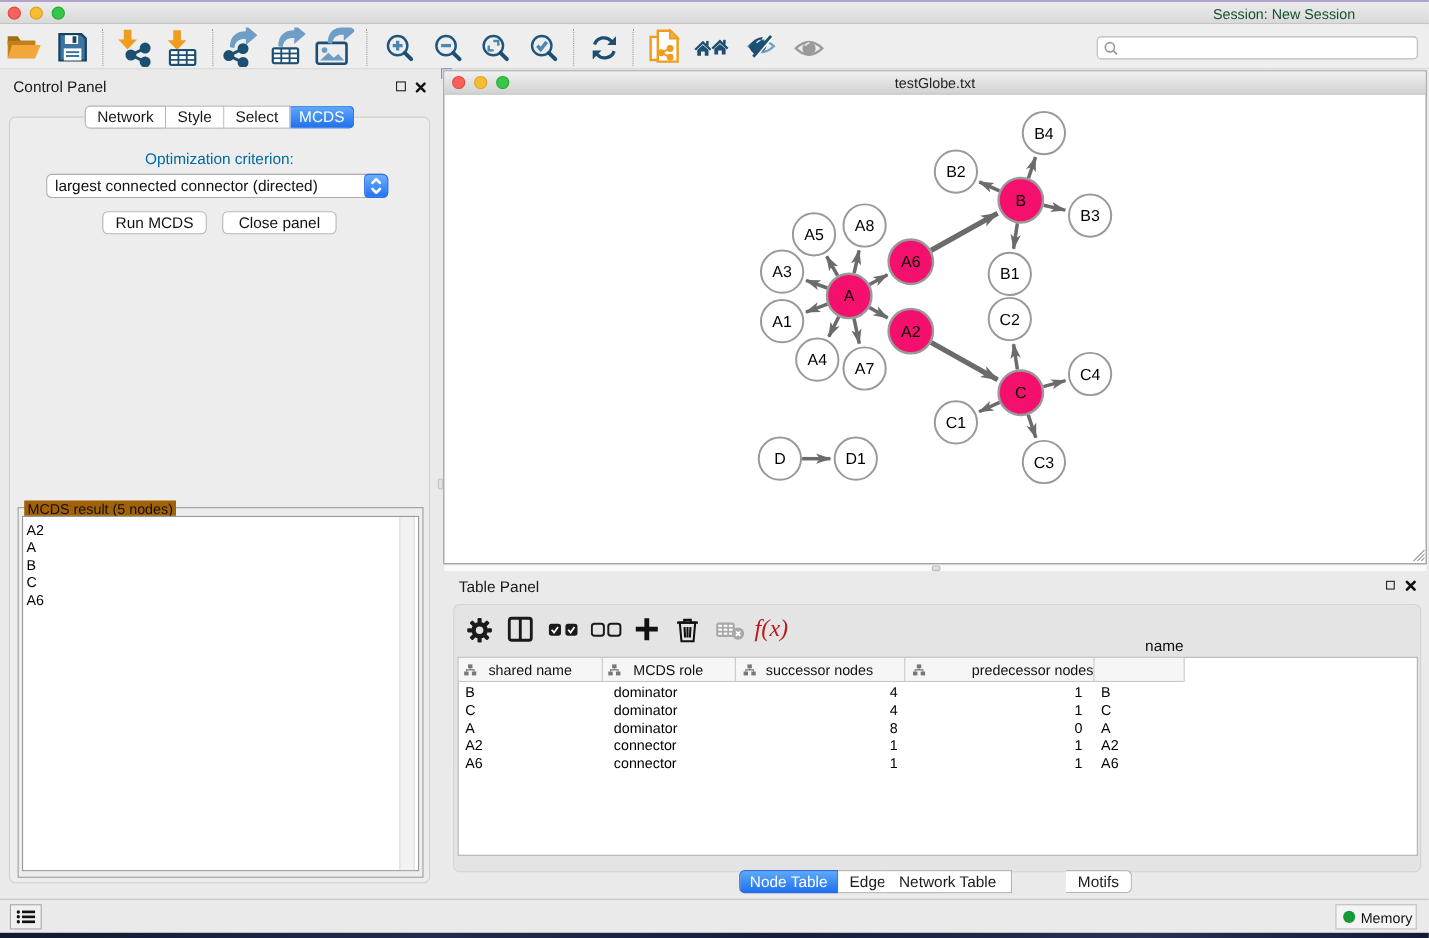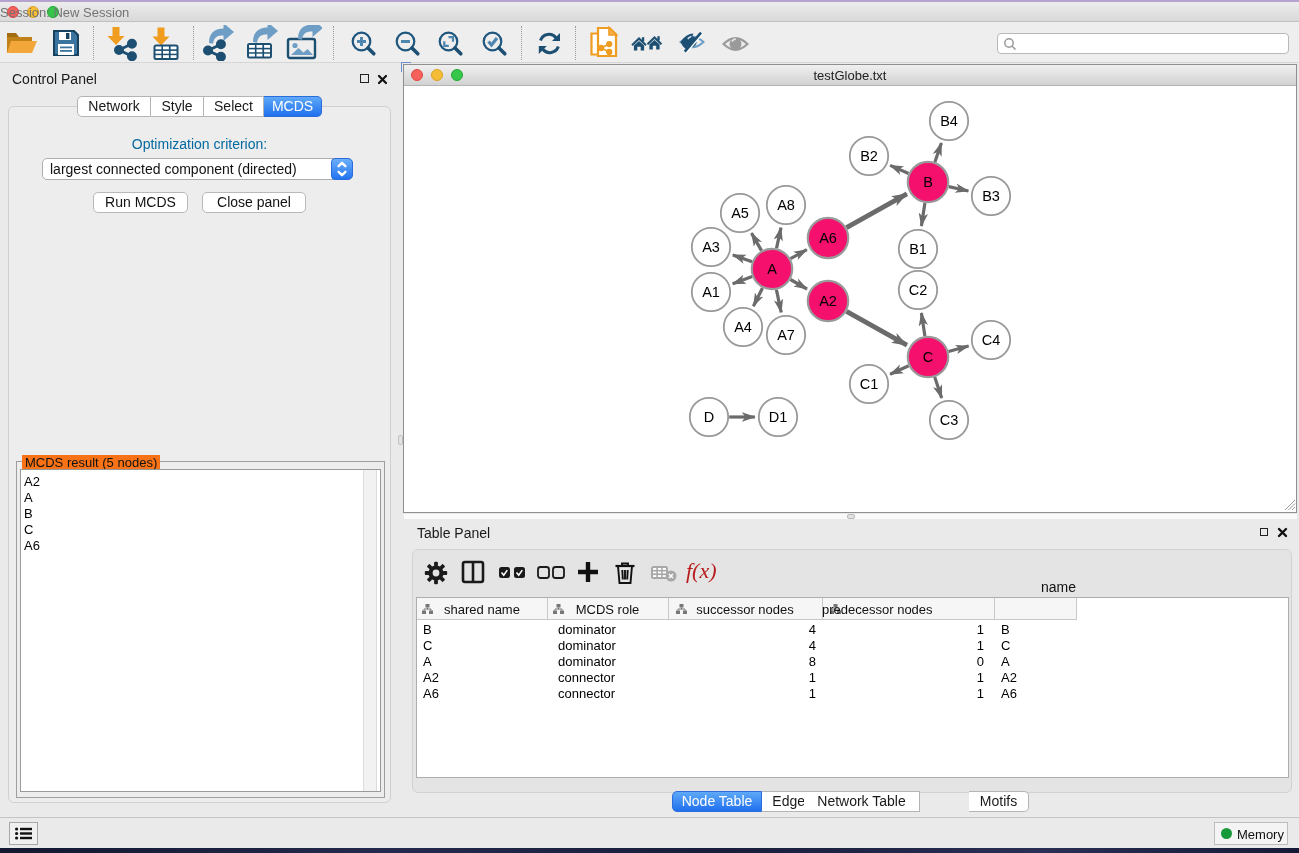--- a/index.html
+++ b/index.html
@@ -9,21 +9,21 @@
 .tabsel{background:linear-gradient(#5ea9f8,#2070ee);color:#fff;border-color:#2b6ddc}
 .btn{position:absolute;background:#fff;border:1px solid #b9b9b9;border-radius:5px;
  font-size:14px;text-align:center;color:#111}
 </style></head><body>
 
 <div class="abs" style="left:0;top:0;width:1299px;height:2px;background:#b3a3cd"></div>
 <div class="abs" style="left:0;top:2px;width:1299px;height:20px;background:linear-gradient(#ececec,#d9d9d9);border-bottom:1px solid #c0c0c0"></div>
 <div class="abs" style="left:7px;top:6px;width:12px;height:12px;border-radius:50%;background:#f7615c;border:0.5px solid #e14942"></div>
 <div class="abs" style="left:27px;top:6px;width:12px;height:12px;border-radius:50%;background:#f5bd35;border:0.5px solid #dfa023"></div>
 <div class="abs" style="left:47px;top:6px;width:12px;height:12px;border-radius:50%;background:#35c64a;border:0.5px solid #22a935"></div>
-<div class="abs" style="left:0;top:5px;width:1232px;text-align:left;font-size:13px;color:#737373">Session: New Session</div>
+<div class="abs" style="left:0;top:5px;width:1232px;text-align:right;font-size:13px;color:#14532d">Session: New Session</div>
 <div class="abs" style="left:0;top:22px;width:1299px;height:41px;background:#eeeeee;border-bottom:1px solid #d6d6d6"></div>
 <div class="abs" style="left:93px;top:26px;width:0;height:34px;border-left:1px dotted #9a9a9a"></div>
 <div class="abs" style="left:193px;top:26px;width:0;height:34px;border-left:1px dotted #9a9a9a"></div>
 <div class="abs" style="left:333px;top:26px;width:0;height:34px;border-left:1px dotted #9a9a9a"></div>
 <div class="abs" style="left:521px;top:26px;width:0;height:34px;border-left:1px dotted #9a9a9a"></div>
 <div class="abs" style="left:575px;top:26px;width:0;height:34px;border-left:1px dotted #9a9a9a"></div>
 <svg style="position:absolute;left:4px;top:27px" width="34" height="32" viewBox="0 0 34 32">
     <path d="M3 6 h9 l3 4 h13 v4 h-25 z" fill="#a26c10"></path>
     <path d="M3 10 h25 v16 h-25 z" fill="#c08119"></path>
     <path d="M7 14 h26 l-5 12 h-25 z" fill="#f3a73a"></path>
@@ -163,30 +163,30 @@
 <svg class="abs" style="left:377px;top:74px" width="11" height="11" viewBox="0 0 11 11">
     <path d="M2 2 L9 9 M9 2 L2 9" stroke="#111" stroke-width="2.2" stroke-linecap="round"></path>
   </svg>
 <div class="abs" style="left:8px;top:106px;width:383px;height:697px;background:#ededed;border:1px solid #d0d0d0;border-radius:6px"></div>
 <div class="tab" style="left:77px;top:96px;width:74px;border-radius:5px 0 0 5px">Network</div>
 <div class="tab" style="left:151px;top:96px;width:53px;border-left:none">Style</div>
 <div class="tab" style="left:204px;top:96px;width:60px;border-left:none">Select</div>
 <div class="tab tabsel" style="left:264px;top:96px;width:58px;border-left:none;border-radius:0 5px 5px 0">MCDS</div>
 <div class="abs" style="left:0px;top:136px;width:399px;text-align:center;font-size:14px;color:#0369a1">Optimization criterion:</div>
 <div class="abs" style="left:42px;top:158px;width:311px;height:22px;background:#fff;border:1px solid #adadad;border-radius:5px"></div>
-<div class="abs" style="left:50px;top:161px;font-size:14px;color:#111">largest connected component (directed)</div>
+<div class="abs" style="left:50px;top:161px;font-size:14px;color:#111">largest connected connector (directed)</div>
 <div class="abs" style="left:331px;top:158px;width:22px;height:22px;border-radius:4px 5px 5px 4px;background:linear-gradient(#6cb0fb,#2273f0);border:1px solid #2b6ddc">
 <svg width="20" height="20" viewBox="0 0 20 20">
       <path d="M6.6 7.2 L10 3.8 L13.4 7.2 M6.6 12.8 L10 16.2 L13.4 12.8" fill="none" stroke="#fff" stroke-width="2.4" stroke-linecap="round" stroke-linejoin="round"></path>
     </svg></div>
 <div class="btn" style="left:93px;top:192px;width:95px;height:21px;line-height:19px">Run MCDS</div>
 <div class="btn" style="left:202px;top:192px;width:104px;height:21px;line-height:19px">Close panel</div>
 
 <div class="abs" style="left:16px;top:461px;width:369px;height:337px;border:1px solid #9e9e9e"></div>
-<div class="abs" style="left:22px;top:455px;background:#f97316;padding:0 3px;font-size:13px;color:#111">MCDS result (5 nodes)</div>
+<div class="abs" style="left:22px;top:455px;background:#a16207;padding:0 3px;font-size:13px;color:#111">MCDS result (5 nodes)</div>
 <div class="abs" style="left:20px;top:469px;width:361px;height:323px;background:#fff;border:1px solid #999"></div>
 <div class="abs" style="left:363px;top:470px;width:14px;height:321px;background:#f2f2f2;border-left:1px solid #dcdcdc;border-right:1px solid #dcdcdc"></div>
 <div class="abs" style="left:24px;top:474px;font-size:13px;line-height:16px;color:#000">A2<br>A<br>B<br>C<br>A6</div>
 
 <div class="abs" style="left:0;top:817px;width:1299px;height:31px;background:#eaeaea;border-top:1px solid #c4c4c4"></div>
 <div class="abs" style="left:9px;top:822px;width:29px;height:23px;background:#f0f0f0;border:1px solid #a8a8a8"></div>
 <svg class="abs" style="left:15px;top:827px" width="17" height="13" viewBox="0 0 17 13">
 <g fill="#111">
       <circle cx="1.6" cy="2" r="1.6"></circle>
       <circle cx="1.6" cy="6.5" r="1.6"></circle>
@@ -387,21 +387,21 @@
     <g fill="#777" transform="translate(414,6)">
       <rect x="3.5" y="0" width="4" height="3.5"></rect>
       <rect x="0" y="6.5" width="4" height="3.5"></rect>
       <rect x="7" y="6.5" width="4" height="3.5"></rect>
       <path d="M5.5 3.5 v2 M2 6.5 v-1.5 h7 v1.5" stroke="#777" fill="none" stroke-width="1"></path>
     </g>
   </svg>
 <div class="abs" style="left:417px;top:602px;width:130px;text-align:center;font-size:13px;color:#111">shared name</div>
 <div class="abs" style="left:547px;top:602px;width:121px;text-align:center;font-size:13px;color:#111">MCDS role</div>
 <div class="abs" style="left:668px;top:602px;width:154px;text-align:center;font-size:13px;color:#111">successor nodes</div>
-<div class="abs" style="left:822px;top:602px;width:172px;text-align:left;font-size:13px;color:#111">predecessor nodes</div>
+<div class="abs" style="left:822px;top:602px;width:172px;text-align:right;font-size:13px;color:#111">predecessor nodes</div>
 <div class="abs" style="left:994px;top:579px;width:82px;text-align:right;font-size:14px;color:#111">name</div>
 <div class="abs" style="left:423px;top:622px;font-size:13px;color:#000">B</div>
 <div class="abs" style="left:558px;top:622px;font-size:13px;color:#000">dominator</div>
 <div class="abs" style="left:716px;top:622px;width:100px;text-align:right;font-size:13px;color:#000">4</div>
 <div class="abs" style="left:884px;top:622px;width:100px;text-align:right;font-size:13px;color:#000">1</div>
 <div class="abs" style="left:1001px;top:622px;font-size:13px;color:#000">B</div>
 <div class="abs" style="left:423px;top:638px;font-size:13px;color:#000">C</div>
 <div class="abs" style="left:558px;top:638px;font-size:13px;color:#000">dominator</div>
 <div class="abs" style="left:716px;top:638px;width:100px;text-align:right;font-size:13px;color:#000">4</div>
 <div class="abs" style="left:884px;top:638px;width:100px;text-align:right;font-size:13px;color:#000">1</div>

